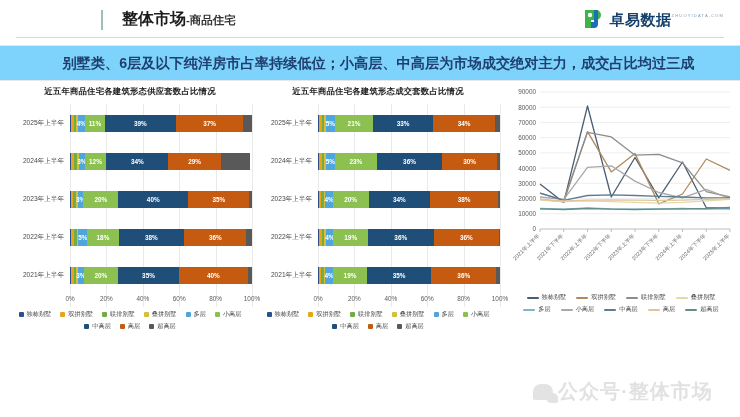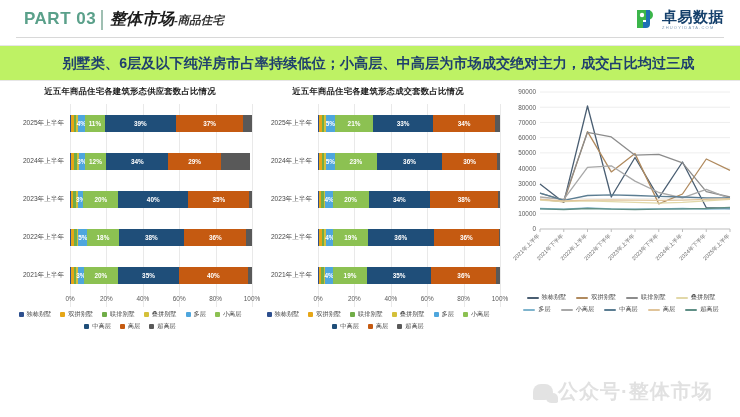--- a/index.html
+++ b/index.html
@@ -18,44 +18,44 @@
   .part-label {
     position: absolute; left: 24px; top: 9px;
     font-size: 17px; font-weight: bold; letter-spacing: .5px;
     color: #5aa08a;
   }
   .head-divider {
     position: absolute; left: 101px; top: 10px; width: 2px; height: 20px;
     background: #9fbfb2;
   }
   .head-title {
-    position: absolute; left: 110px; top: 9px;
-    font-size: 16px; font-weight: bold; color: #1b1b1b; font-style: italic;
+    position: absolute; left: 122px; top: 9px;
+    font-size: 16px; font-weight: bold; color: #1b1b1b;
   }
   .head-sub {
     font-size: 11.5px; font-weight: bold; color: #333;
   }
   .header-rule {
     position: absolute; left: 16px; top: 37px; width: 708px; height: 1px;
     background: #d8d8d8;
   }
 
   
   .logo { position: absolute; right: 16px; top: 6px; height: 26px; display:flex; align-items:center; gap:5px;}
   .logo-mark { width: 24px; height: 24px; position: relative; }
-  .logo-text-wrap { display:flex; flex-direction:column; align-items:flex-start; line-height:1;}
+  .logo-text-wrap { display:flex; flex-direction:row; align-items:flex-start; line-height:1;}
   .logo-text { font-size: 15px; font-weight: bold; color: #15406b; letter-spacing: .5px;}
   .logo-sub { font-size: 4px; color: #7e9ab5; letter-spacing: 1.2px; margin-top:2px;}
 
   
   .banner {
     position: absolute; left: 0; top: 45px; width: 740px; height: 36px;
     border-top: 1px solid #e6e6e6; border-bottom: 1px solid #e6e6e6;
     display: flex; align-items: center; justify-content: center;
-    background: #bef264;
+    background: #7dd3fc;
     padding-left: 17px;
   }
   .banner-text {
     font-size: 14.2px; font-weight: bold; color: #1f3f6e; white-space: nowrap;
   }
 
   
   .panel { position: absolute; top: 86px; }
   .panel-title {
     text-align: center; font-size: 8.4px; font-weight: bold; color: #222;
@@ -111,21 +111,20 @@
   .wm-bubble { width: 20px; height: 16px; background: #bdbdbd; border-radius: 9px 9px 9px 2px; position: relative; flex:none;}
   .wm-bubble:after{content:""; position:absolute; width:12px; height:10px; background:#bdbdbd; border-radius:6px 6px 2px 6px; right:-5px; bottom:-3px;}
   .wm-text { font-size: 20px; font-weight: bold; color: #b9b9b9; letter-spacing: 1px; white-space:nowrap;}
 </style>
 </head>
 <body>
 
 <div id="page">
 
   <div class="header">
-    <div class="part-label">PART 03</div>
     <div class="head-divider"></div>
     <div class="head-title">
       <span>整体市场</span><span class="head-sub">-商品住宅</span>
     </div>
     <div class="logo">
       <div class="logo-mark">
         <svg width="24" height="24" viewBox="0 0 24 24">
           <path d="M4 3 h11 a5 5 0 0 1 0 10 h-5 v8 h-6 z" fill="#3bb54a"></path>
           <path d="M13 3 h4 v14 a4 4 0 0 1 -4 4 h-3 v-6 h3 z" fill="#1f6fb5"></path>
           <circle cx="9" cy="8" r="2.2" fill="#ffffff"></circle>

